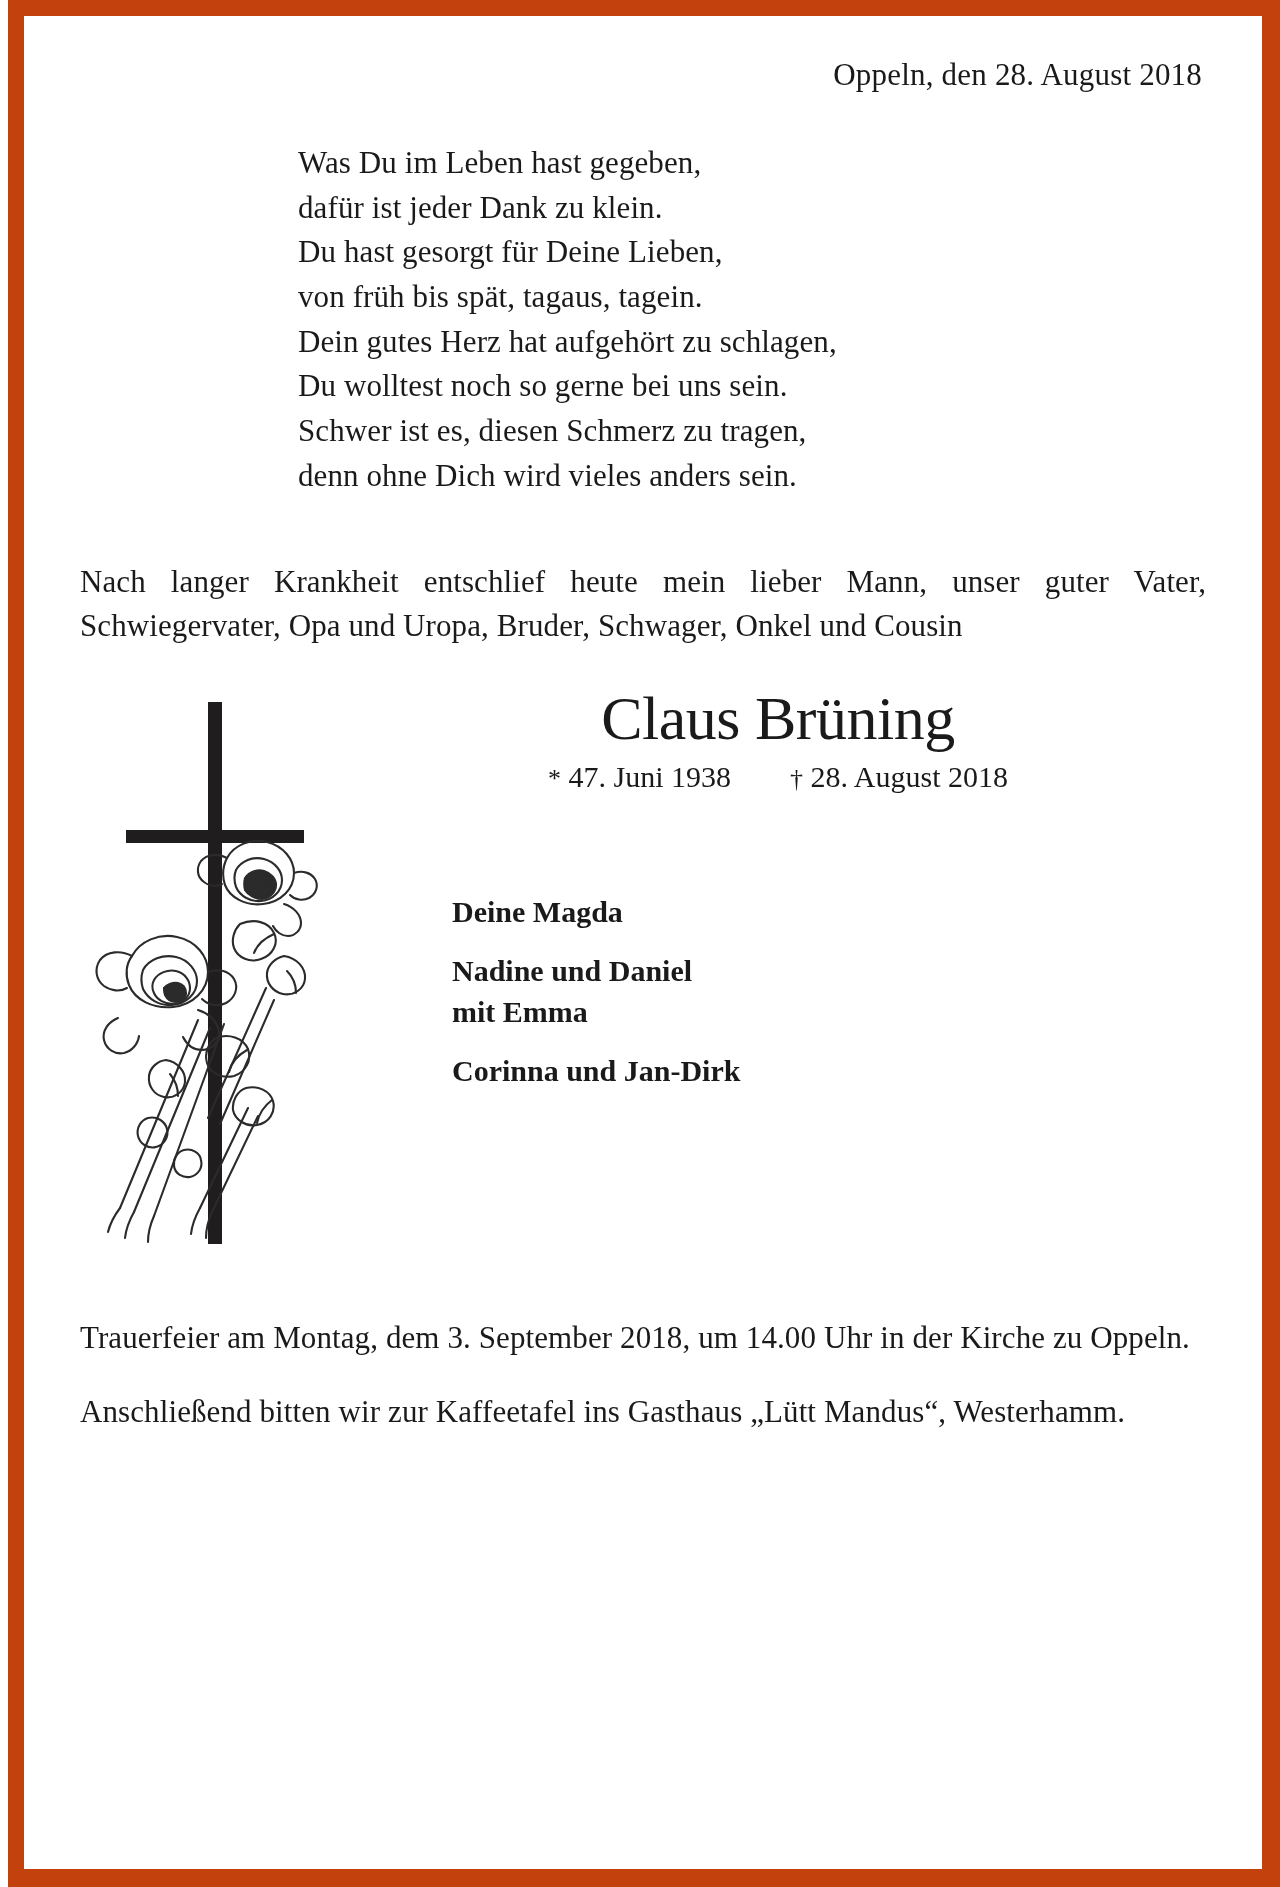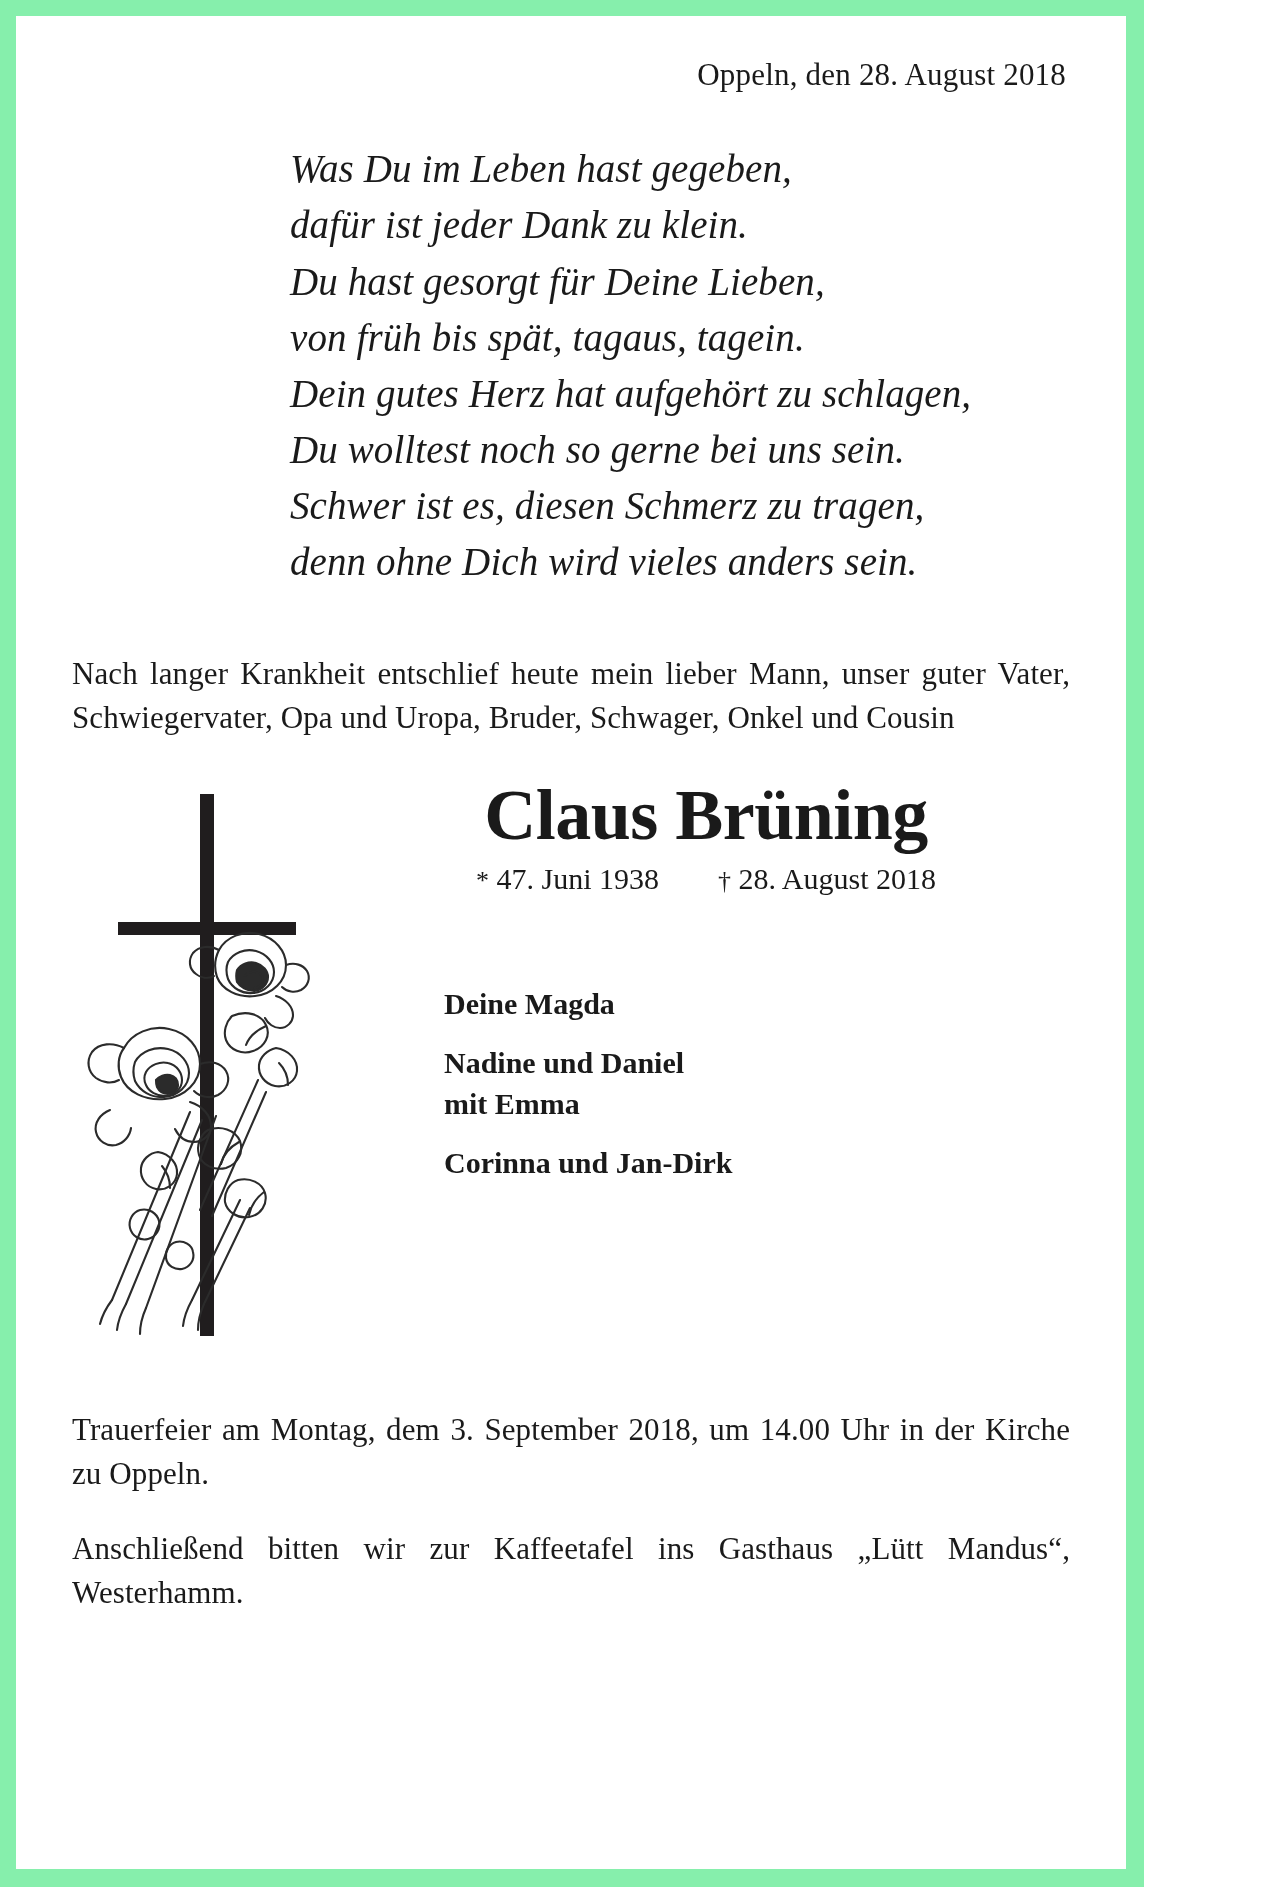--- a/index.html
+++ b/index.html
@@ -11,25 +11,25 @@
     width: 1280px;
     height: 1887px;
     font-family: "Liberation Serif", "DejaVu Serif", serif;
     color: #1a1a1a;
     overflow: hidden;
   }
 
   
   .notice-frame {
     position: absolute;
-    left: 0;
+    left: 8px;
     top: 0;
-    width: 1144px;
+    width: 1272px;
     height: 1887px;
-    background: #86efac;
+    background: #c2410c;
     box-sizing: border-box;
     padding: 16px 18px 18px 16px;
   }
   .notice-inner {
     position: relative;
     width: 100%;
     height: 100%;
     background: #ffffff;
     box-sizing: border-box;
     padding: 0;
@@ -52,24 +52,23 @@
     line-height: 1.2;
     padding-top: 40px;
     letter-spacing: 0.2px;
     padding-right: 4px;
   }
 
   
   .poem {
     margin-top: 48px;
     padding-left: 218px;
-    font-size: 39px;
+    font-size: 31px;
     line-height: 1.44;
     letter-spacing: 0.1px;
-    font-style: italic;
   }
   .poem .verse-line {
     white-space: nowrap;
   }
 
   
   .intro {
     margin-top: 62px;
     font-size: 31px;
     line-height: 1.42;
@@ -99,22 +98,22 @@
   }
 
   .name-block {
     position: absolute;
     left: 270px;
     right: 0;
     top: 2px;
     text-align: center;
   }
   .deceased-name {
-    font-size: 72px;
-    font-weight: 700;
+    font-size: 62px;
+    font-weight: 400;
     line-height: 1.04;
     letter-spacing: -0.5px;
     white-space: nowrap;
   }
   .life-dates {
     margin-top: 8px;
     font-size: 30px;
     line-height: 1.2;
     white-space: nowrap;
   }

